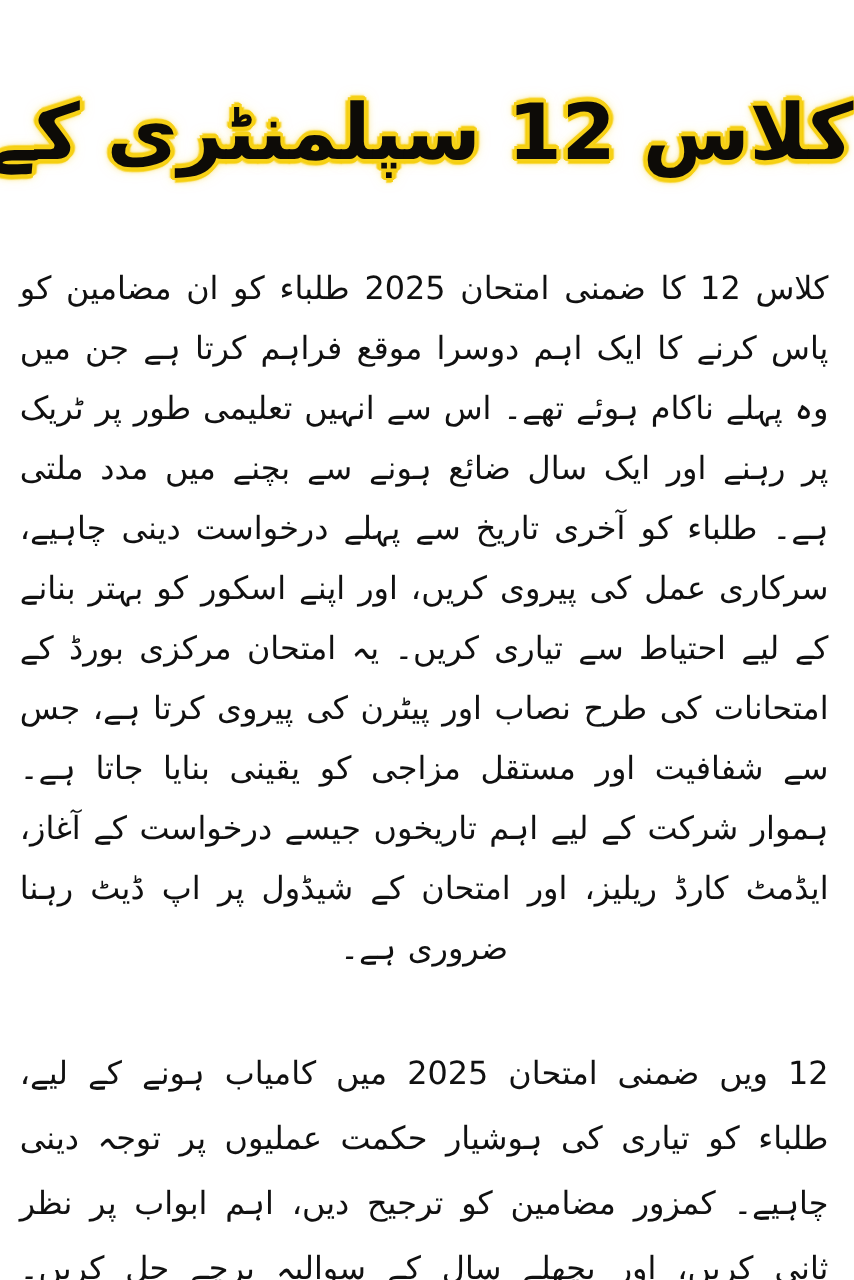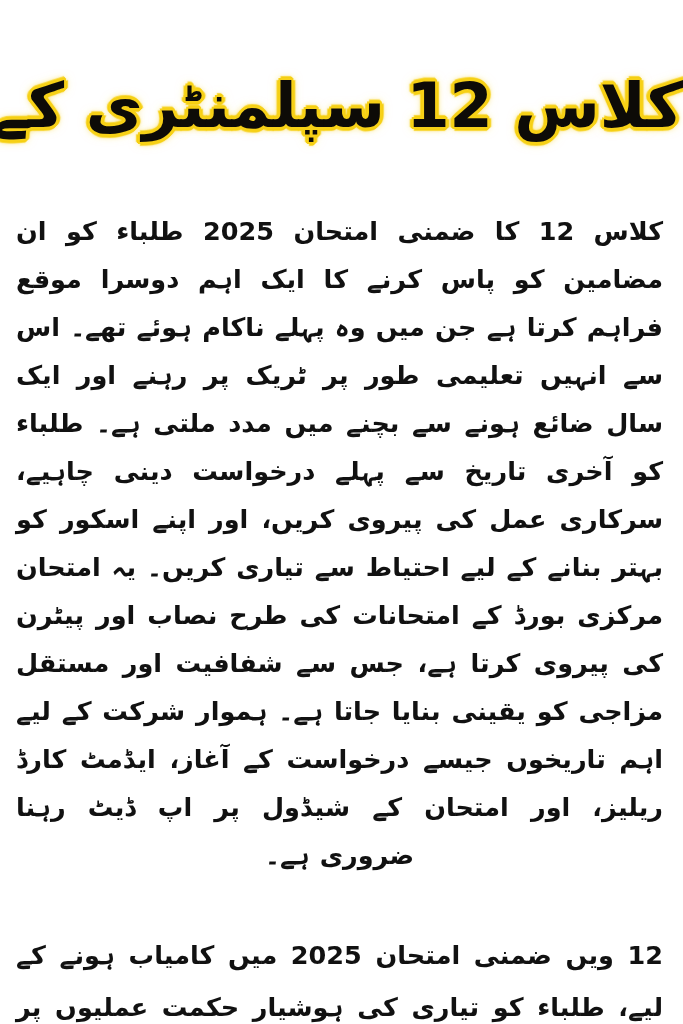--- a/index.html
+++ b/index.html
@@ -72,21 +72,21 @@
   }
 
   .para {
     direction: rtl;
     unicode-bidi: plaintext;
     text-align: justify;
     text-align-last: center;
     color: #111111;
     font-family: "DejaVu Sans", "Liberation Sans", sans-serif;
     font-size: 25.5px;
-    font-weight: 700;
+    font-weight: 400;
     line-height: 48px;
     margin: 0;
     word-spacing: 1px;
   }
 
   .para.p1 {
     margin-top: 16px;
   }
 
   .para.p2 {

